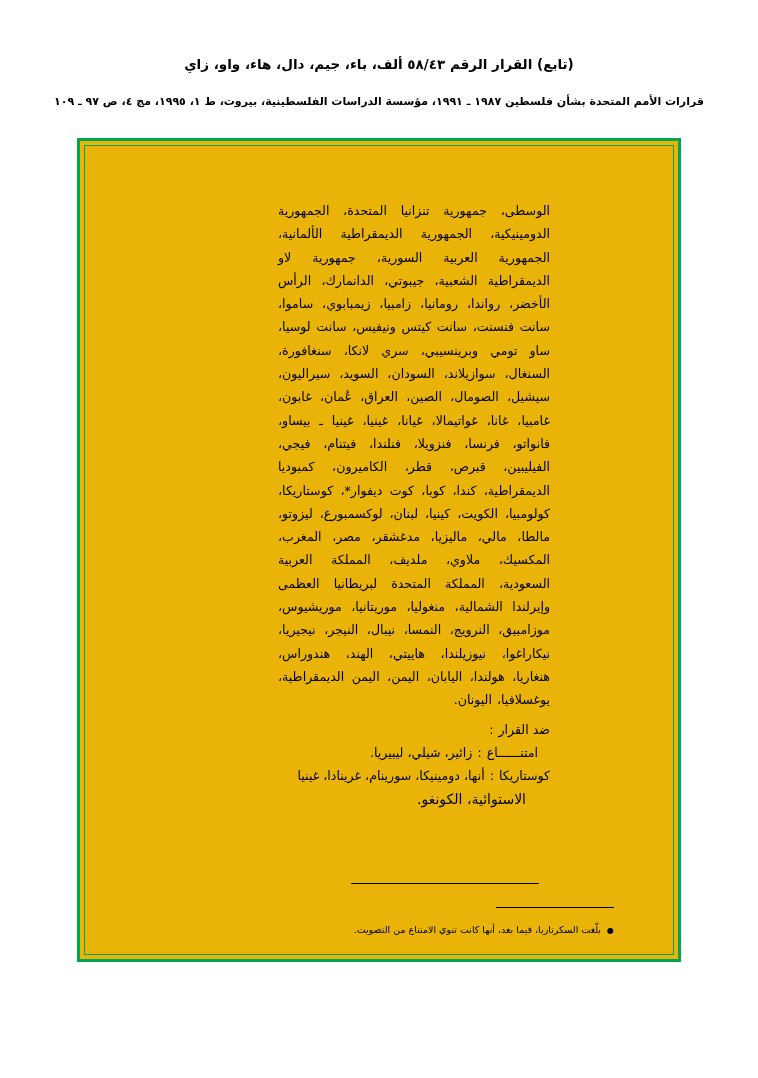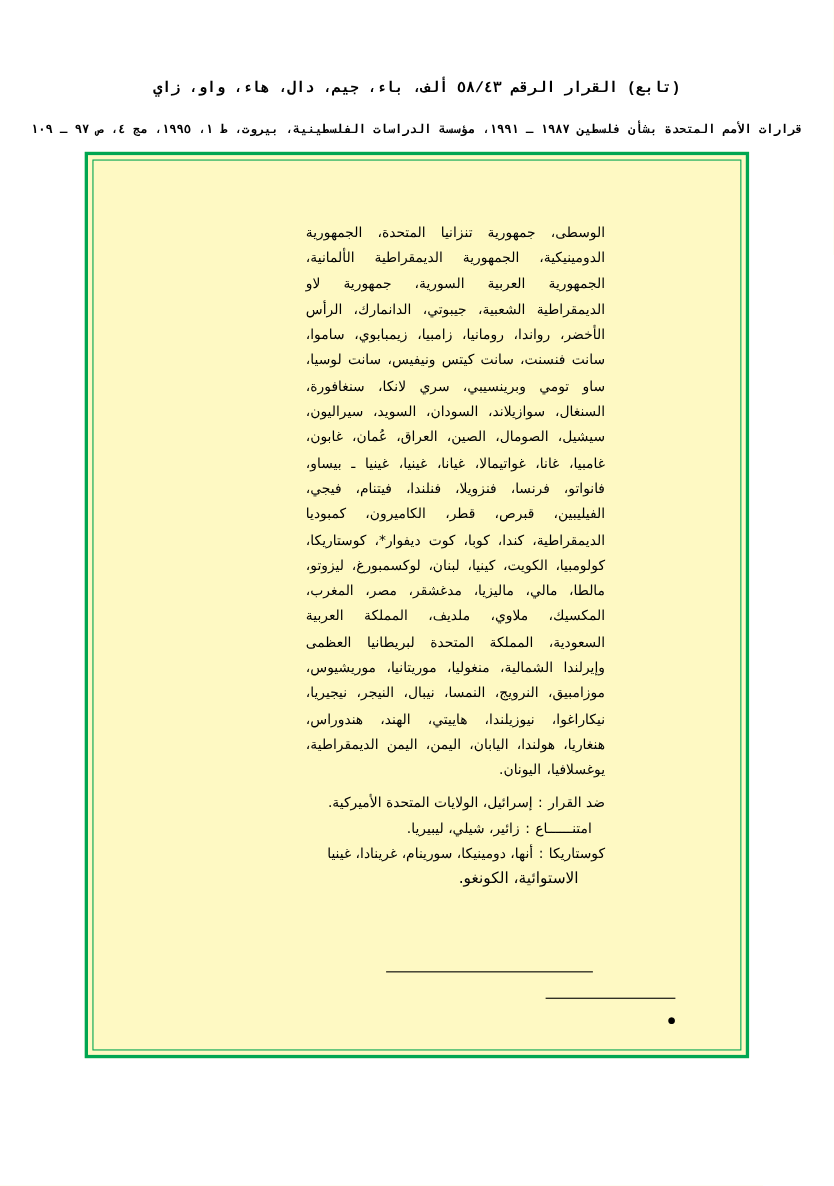--- a/index.html
+++ b/index.html
@@ -18,25 +18,24 @@
   .page {
     position: absolute;
     inset: 0;
     width: 758px;
     height: 1078px;
   }
 
   
   .header {
     position: absolute;
-    top: 72px;
+    top: 54px;
     left: 0;
     right: 0;
     text-align: center;
-    font-family: Liberation Mono, monospace;
   }
   .header-title {
     font-size: 13.5px;
     font-weight: bold;
     letter-spacing: 0px;
     line-height: 1.5;
     direction: rtl;
   }
   .header-sub {
     margin-top: 20px;
@@ -48,21 +47,21 @@
 
   
   .frame {
     position: absolute;
     top: 138px;
     left: 77px;
     width: 604px;
     height: 824px;
     border: 3px solid #00a651;
     box-sizing: border-box;
-    background: #fef9c3;
+    background: #eab308;
   }
   .frame-inner {
     position: absolute;
     inset: 4px;
     border: 1px solid #00a651;
     box-sizing: border-box;
   }
 
   
   .content {
@@ -177,21 +176,20 @@
     <div class="frame-inner"></div>
 
     <div class="content">
       <div class="para">الوسطى، جمهورية تنزانيا المتحدة، الجمهورية الدومينيكية، الجمهورية الديمقراطية الألمانية، الجمهورية العربية السورية، جمهورية لاو الديمقراطية الشعبية، جيبوتي، الدانمارك، الرأس الأخضر، رواندا، رومانيا، زامبيا، زيمبابوي، ساموا، سانت فنسنت، سانت كيتس ونيفيس، سانت لوسيا، ساو تومي وبرينسيبي، سري لانكا، سنغافورة، السنغال، سوازيلاند، السودان، السويد، سيراليون، سيشيل، الصومال، الصين، العراق، عُمان، غابون، غامبيا، غانا، غواتيمالا، غيانا، غينيا، غينيا ـ بيساو، فانواتو، فرنسا، فنزويلا، فنلندا، فيتنام، فيجي، الفيليبين، قبرص، قطر، الكاميرون، كمبوديا الديمقراطية، كندا، كوبا، كوت ديفوار*، كوستاريكا، كولومبيا، الكويت، كينيا، لبنان، لوكسمبورغ، ليزوتو، مالطا، مالي، ماليزيا، مدغشقر، مصر، المغرب، المكسيك، ملاوي، ملديف، المملكة العربية السعودية، المملكة المتحدة لبريطانيا العظمى وإيرلندا الشمالية، منغوليا، موريتانيا، موريشيوس، موزامبيق، النرويج، النمسا، نيبال، النيجر، نيجيريا، نيكاراغوا، نيوزيلندا، هاييتي، الهند، هندوراس، هنغاريا، هولندا، اليابان، اليمن، اليمن الديمقراطية، يوغسلافيا، اليونان.</div>
 
       <div class="votes">
 
         <div class="vote-line indent-1">
           <span class="vote-label">ضد القرار</span>
           <span class="vote-sep">:</span>
-          <span class="vote-value">إسرائيل، الولايات المتحدة الأميركية.</span>
         </div>
 
         <div class="vote-line indent-2">
           <span class="vote-label">امتنــــــاع</span>
           <span class="vote-sep">:</span>
           <span class="vote-value">زائير، شيلي، ليبيريا.</span>
         </div>
 
         <div class="vote-line indent-3">
           <span class="vote-label">كوستاريكا</span>
@@ -201,17 +199,18 @@
         <div class="vote-cont">الاستوائية، الكونغو.</div>
 
       </div>
     </div>
 
     <div class="mid-rule"></div>
 
     <div class="footnote-rule"></div>
     <div class="footnote">
       <span class="footnote-bullet">●</span>
+      <span>بلّغت السكرتاريا، فيما بعد، أنها كانت تنوي الامتناع من التصويت.</span>
     </div>
   </div>
 
 
 </div>
 
 </body></html>

